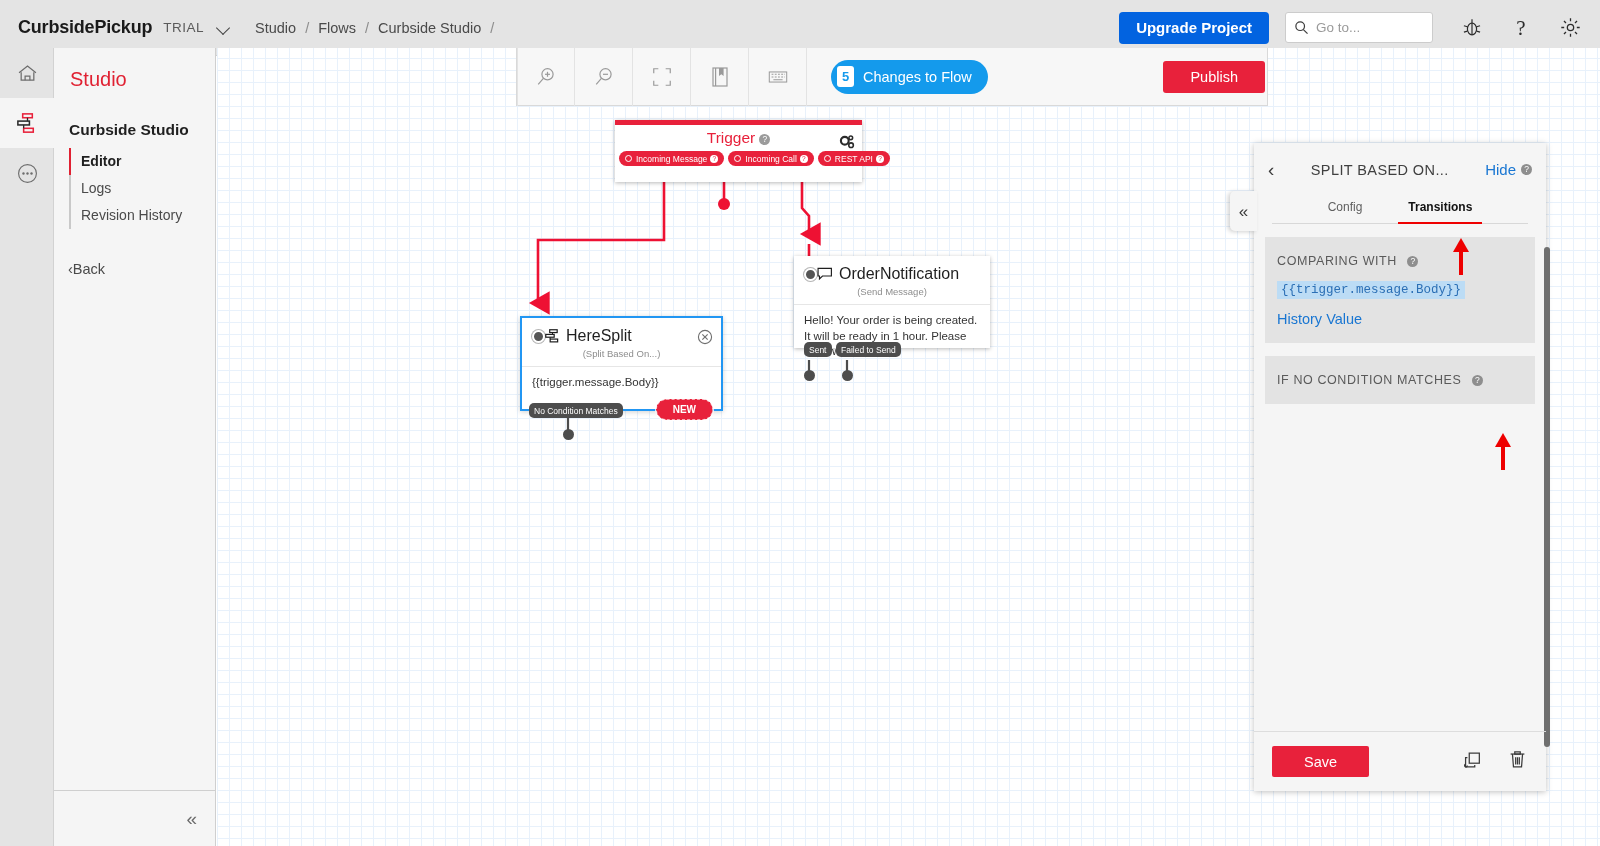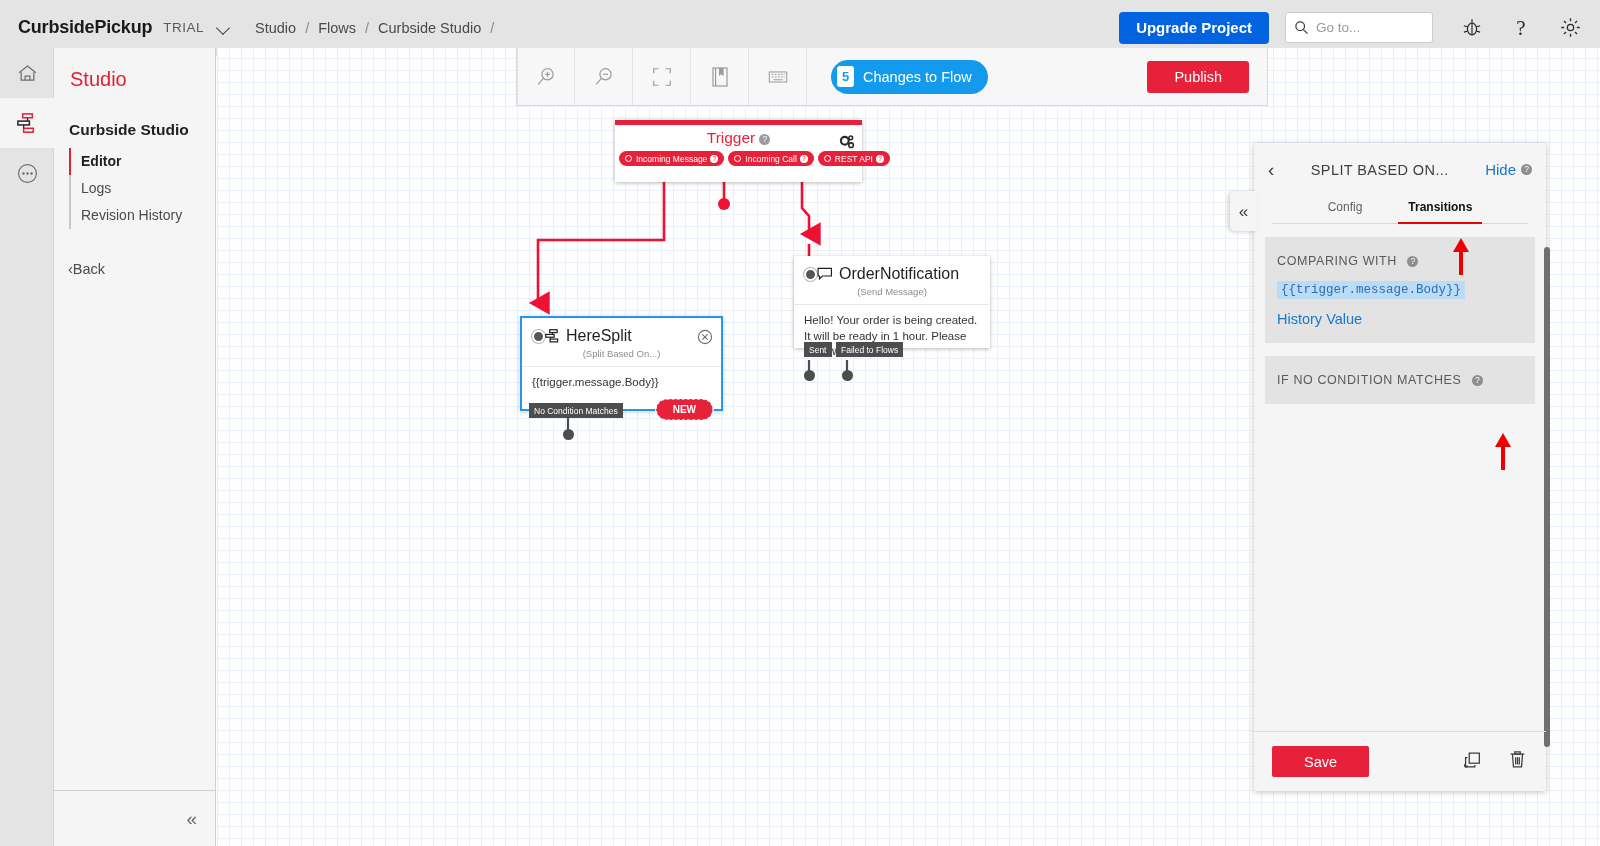--- a/index.html
+++ b/index.html
@@ -116,21 +116,21 @@
     margin-left:24px; height:34px; background:#149aec; border-radius:17px; color:#fff;
     display:flex; align-items:center; padding:0 16px 0 6px; cursor:pointer;
   }
   #changesPill .badge {
     background:#fff; color:#149aec; font-weight:bold; font-size:13px;
     border-radius:3px; width:17px; height:21px; display:flex; align-items:center; justify-content:center;
     margin-right:9px;
   }
   #changesPill .lbl { font-size:14.5px; }
   #publishBtn {
-    position:absolute; right:18px; background:#e8213b; color:#fff; border:none;
+    position:absolute; right:2px; background:#e8213b; color:#fff; border:none;
     height:32px; padding:0 27px; border-radius:3px; font-size:14.5px;
     font-family:inherit; cursor:pointer;
   }
 
   
   #wires { position:absolute; left:0; top:0; width:1383px; height:798px; pointer-events:none; }
 
   
   .node { position:absolute; background:#fff; box-shadow:0 1px 4px rgba(0,0,0,.28); }
 
@@ -169,21 +169,21 @@
   }
   .node .ntitle { font-size:16px; color:#1f1f1f; flex:1; text-align:center; display:flex; align-items:center; justify-content:flex-start; gap:6px;}
   .node .xclose { position:absolute; right:8px; top:11px; cursor:pointer;}
   .node .nsub { text-align:center; font-size:9.5px; color:#8d8d8d; margin-top:3px; }
   .node .nbody {
     border-top:1px solid #e6e6e6; margin-top:7px; padding:8px 10px 0 10px;
     font-size:11.5px; color:#333; line-height:1.35;
   }
   .tag {
     position:absolute; background:#4d4d4d; color:#fff; font-size:8.5px;
-    padding:2.5px 5px; white-space:nowrap; border-radius:0;
+    padding:2.5px 5px; white-space:nowrap; border-radius:5px;
   }
   #newPill {
     position:absolute; right:8px; bottom:-11px; background:#e8213b; color:#fff;
     font-size:10px; font-weight:bold; border-radius:12px; padding:4px 16px;
     border:1.5px dashed #f8a3ad; outline:1px solid #fff; cursor:pointer;
   }
 
   
   #msgNode { left:577px; top:208px; width:196px; height:92px; }
   #msgNode .nbody { font-size:11.5px; }
@@ -481,21 +481,21 @@
       <span class="ntitle">
         <svg width="16" height="14" viewBox="0 0 18 15" fill="none" stroke="#1f1f1f" stroke-width="1.3">
           <path d="M1.2 1.2h15v8.6H6.2L2.8 13V9.8H1.2z"></path>
         </svg>
         <span>OrderNotification</span>
       </span>
     </div>
     <div class="nsub">(Send Message)</div>
     <div class="nbody">Hello! Your order is being created. It will be ready in 1 hour. Please reply with "I...</div>
     <div class="tag" style="left:10px; bottom:-9px;">Sent</div>
-    <div class="tag" style="left:42px; bottom:-9px;">Failed to Flows</div>
+    <div class="tag" style="left:42px; bottom:-9px;">Failed to Send</div>
   </div>
   <div class="outdot" style="left:587px; top:322px;"></div>
   <div class="outdot" style="left:625px; top:322px;"></div>
 
 </div>
 
 <div id="panel">
 
   <div id="collapseTab">
     <span style="font-size:17px;color:#3a3a3a;line-height:1;">«</span>

